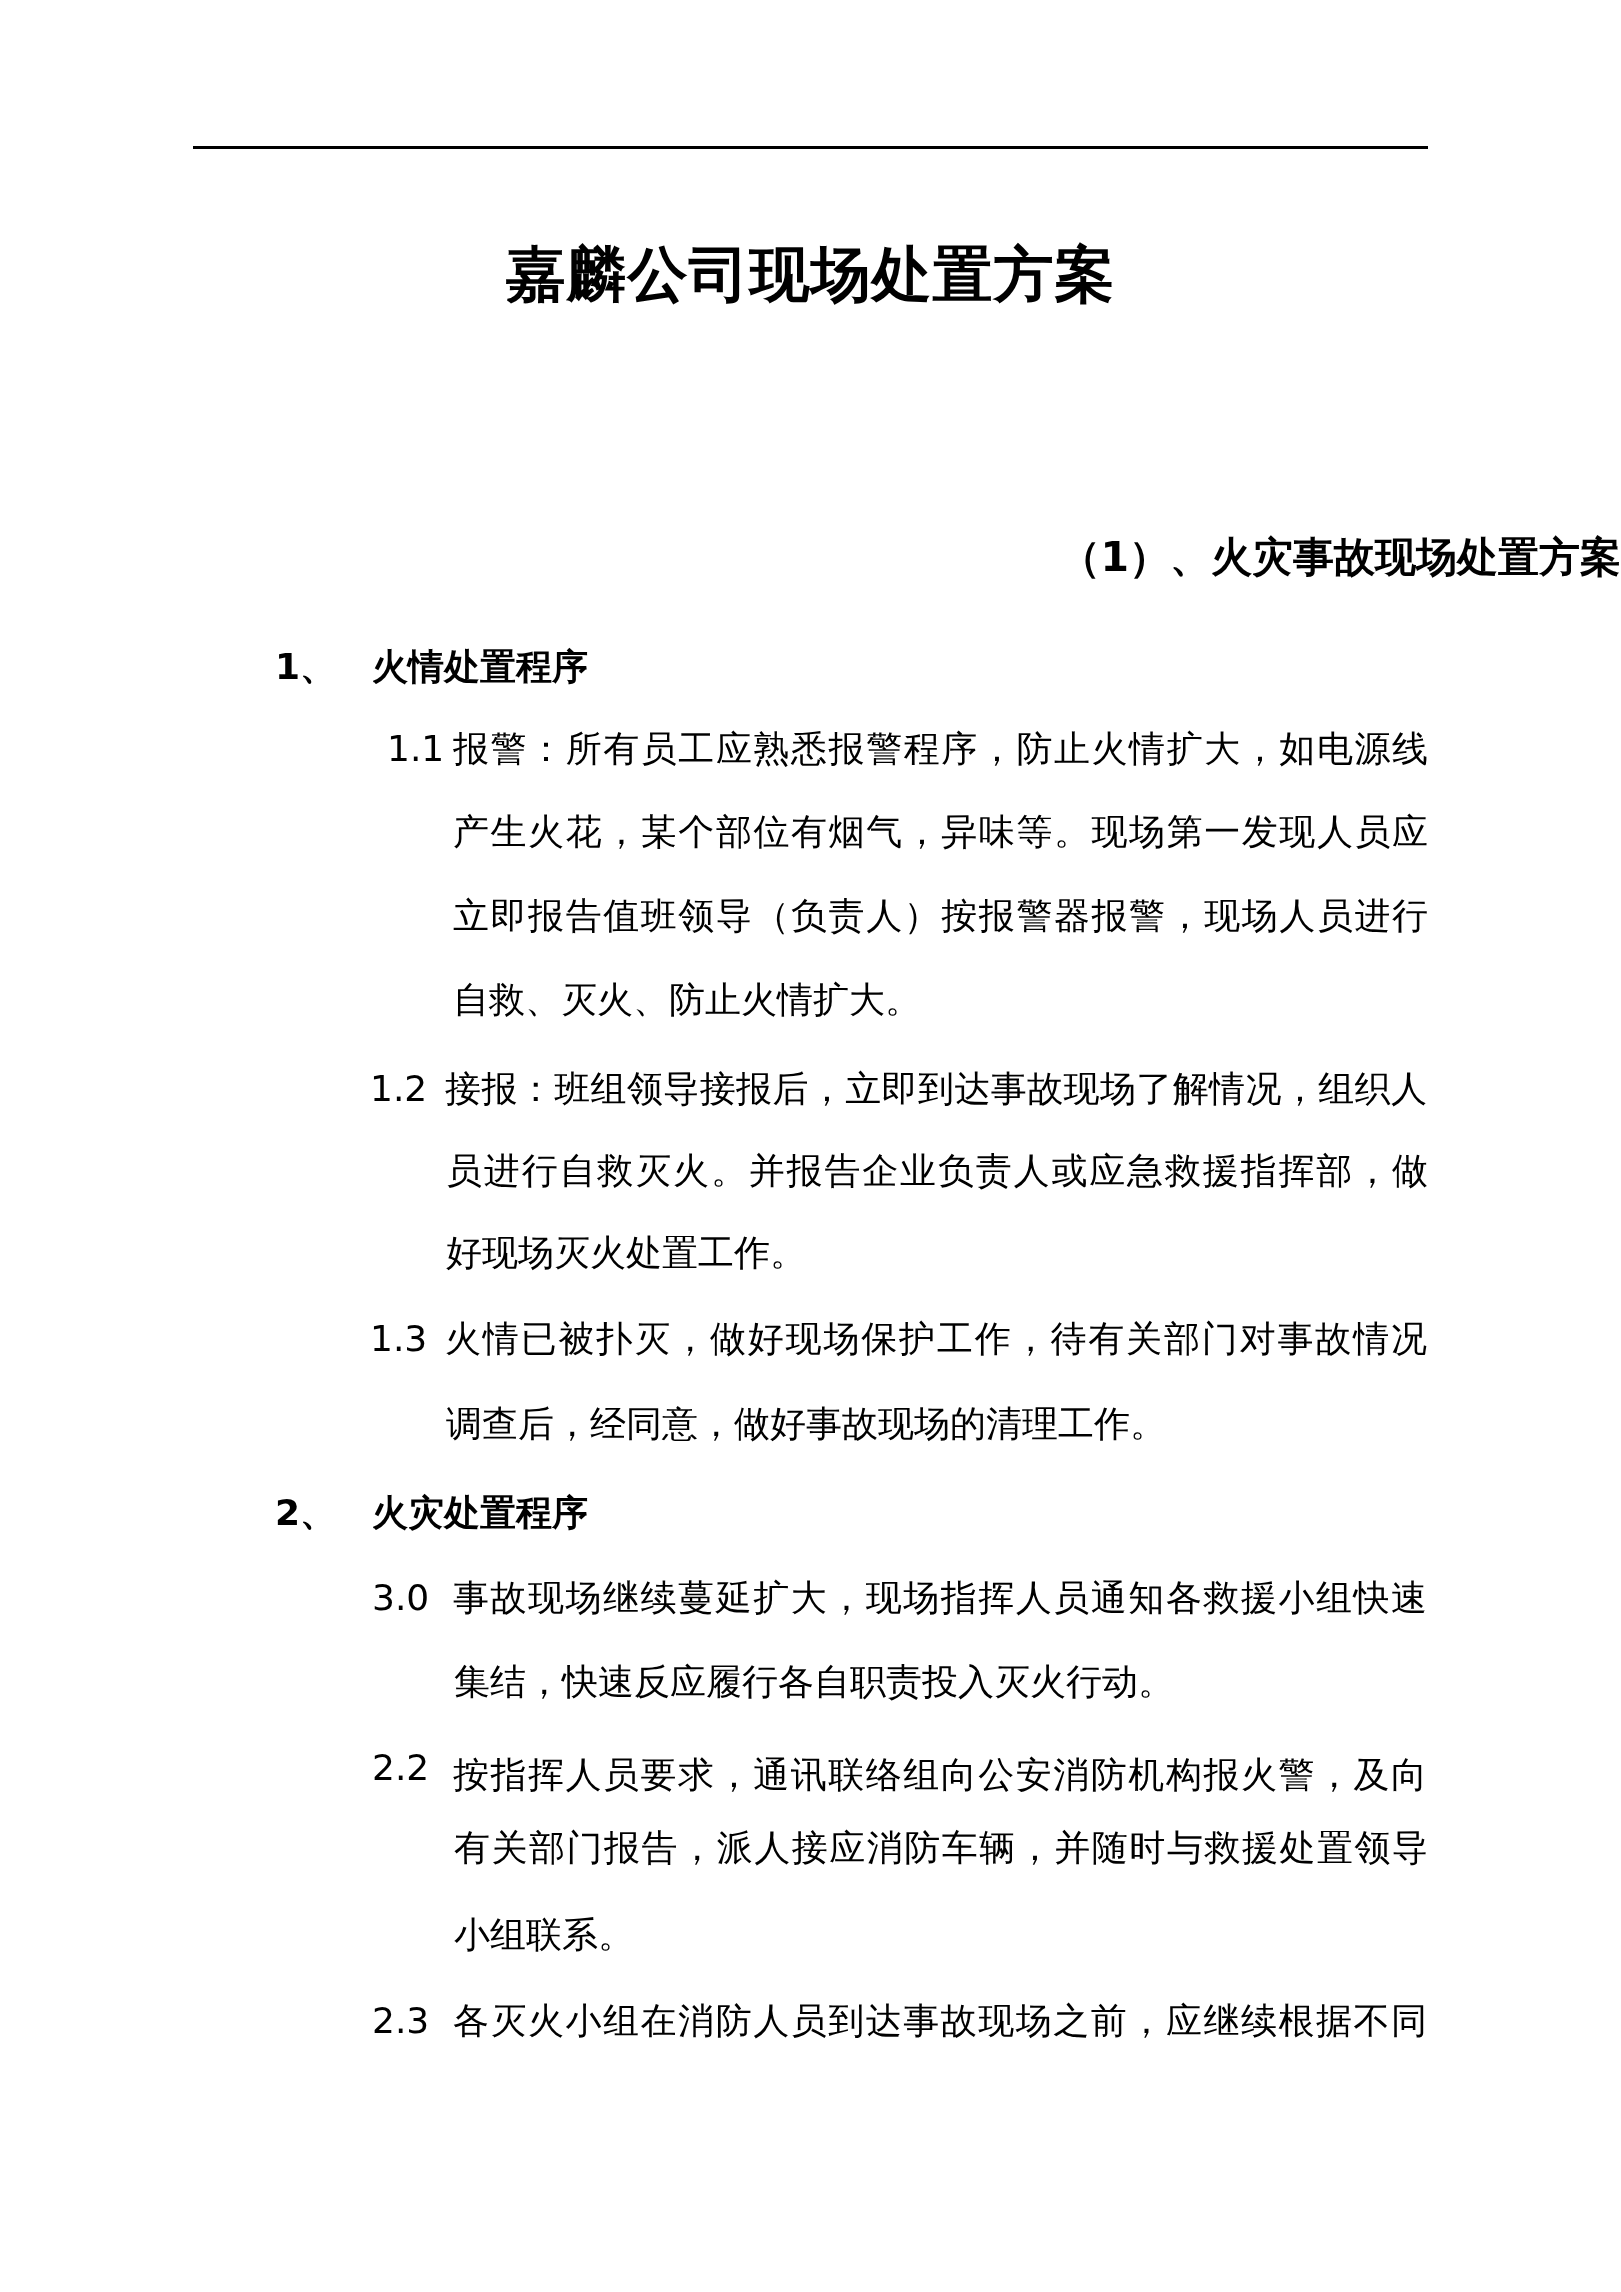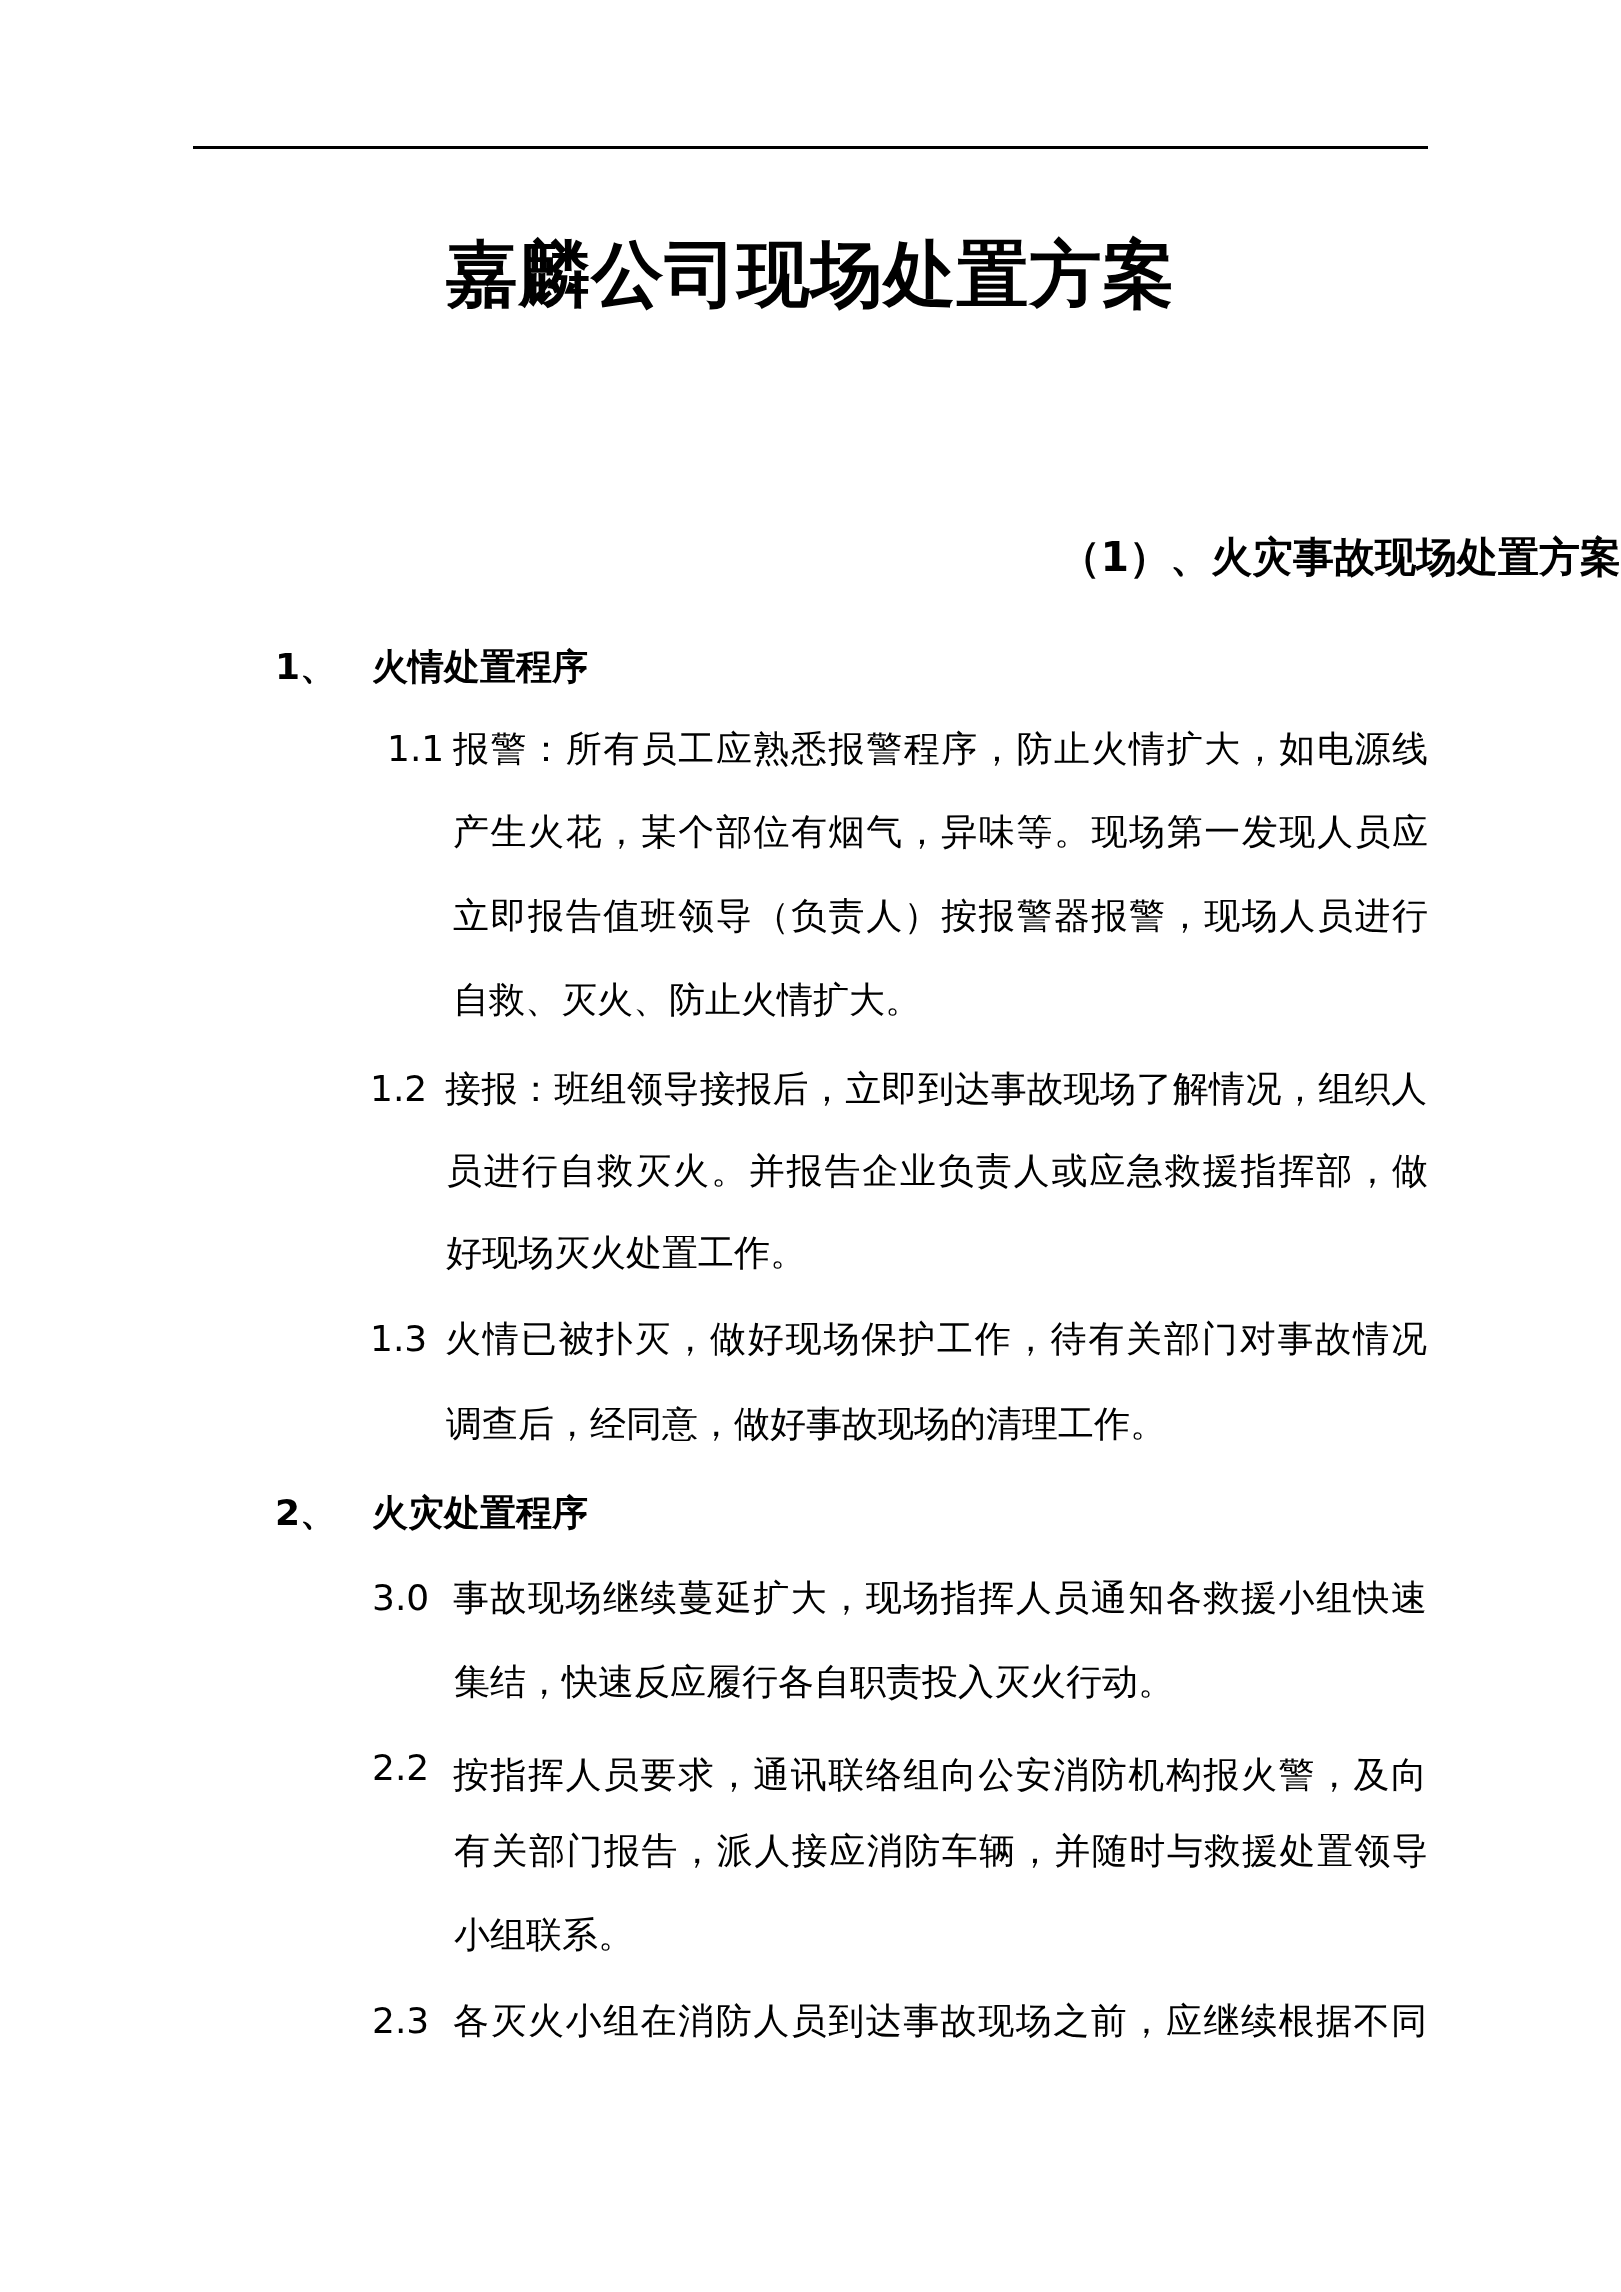--- a/index.html
+++ b/index.html
@@ -22,21 +22,21 @@
     width: 1235px;
     height: 2.9px;
     background: #000000;
   }
   .title {
     position: absolute;
     left: 0;
     width: 1621px;
     top: 227px;
     text-align: center;
-    font-size: 72px;
+    font-size: 60px;
     font-weight: bold;
     line-height: 94px;
     letter-spacing: 1px;
     white-space: nowrap;
   }
   .subtitle {
     position: absolute;
     left: 0;
     width: 1621px;
     top: 533px;
@@ -145,21 +145,21 @@
 </div>
 <div class="line" style="top:1657px;left:454px;">
   <span class="txt last" style="left:0;width:974px;">集结，快速反应履行各自职责投入灭火行动。</span>
 </div>
 
 <div class="line" style="top:1743px;left:372px;">
   <span class="num" style="left:0;">2.2</span>
   <span class="txt" style="left:81px;width:974px;margin-top:7px;">按指挥人员要求，通讯联络组向公安消防机构报火警，及向</span>
 </div>
 <div class="line" style="top:1826px;left:454px;">
-  <span class="txt" style="left:0;width:974px;">有关部门报告，派人接应消防车辆，并随时与救援处置领导</span>
+  <span class="txt" style="left:0;width:974px;font-family:Liberation Mono, monospace;">有关部门报告，派人接应消防车辆，并随时与救援处置领导</span>
 </div>
 <div class="line" style="top:1910px;left:454px;">
   <span class="txt last" style="left:0;width:974px;">小组联系。</span>
 </div>
 
 <div class="line" style="top:1996px;left:372px;">
   <span class="num" style="left:0;">2.3</span>
   <span class="txt" style="left:81px;width:974px;">各灭火小组在消防人员到达事故现场之前，应继续根据不同</span>
 </div>
 

